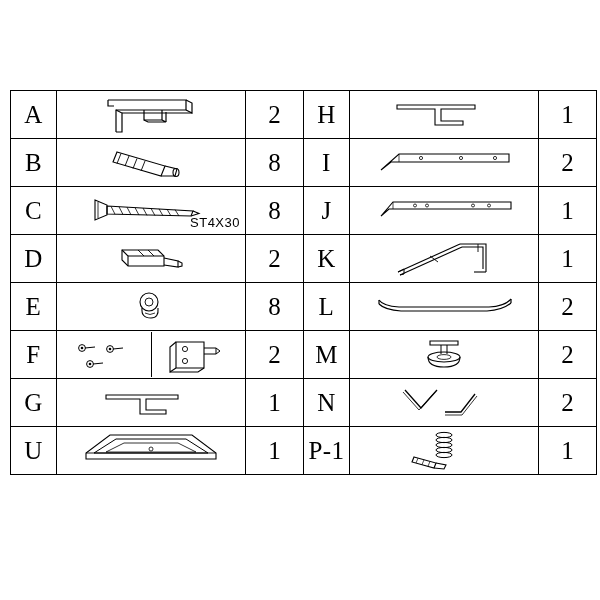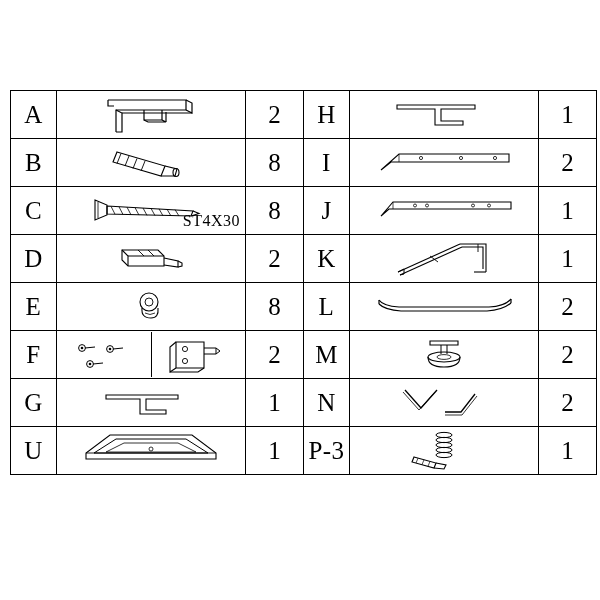--- a/index.html
+++ b/index.html
@@ -59,22 +59,22 @@
     display: block;
     position: absolute;
     left: 50%;
     top: 50%;
     transform: translate(-50%, -50%);
   }
   .pic-label {
     position: absolute;
     right: 5px;
     bottom: 3px;
-    font-size: 16px;
-    font-family: Liberation Serif, serif;
+    font-size: 13px;
+    font-family: Liberation Sans, sans-serif;
     letter-spacing: 0.5px;
   }
   .split-wrap {
     display: flex;
     width: 100%;
     height: 45px;
   }
   .split-half {
     position: relative;
     flex: 1 1 50%;
@@ -326,21 +326,21 @@
             <svg width="150" height="44" viewBox="0 0 150 44">
               <path d="M34 6 L116 6 L140 24 L140 30 L10 30 L10 24 Z" fill="none" stroke="#000" stroke-width="1.1"></path>
               <path d="M40 10 L110 10 L132 24 L18 24 Z" fill="none" stroke="#000" stroke-width="1"></path>
               <path d="M48 14 L102 14 L120 23 L30 23 Z" fill="none" stroke="#000" stroke-width="0.8"></path>
               <path d="M10 24 L140 24" fill="none" stroke="#000" stroke-width="0.9"></path>
               <circle cx="75" cy="20" r="2" fill="none" stroke="#000" stroke-width="0.8"></circle>
             </svg>
           </span>
         </td>
         <td class="qty">1</td>
-        <td class="letter">P-3</td>
+        <td class="letter">P-1</td>
         <td class="pic">
           <span class="cell-inner">
             <svg width="120" height="44" viewBox="0 0 120 44">
               <ellipse cx="60" cy="6" rx="8" ry="2.6" fill="none" stroke="#000" stroke-width="1"></ellipse>
               <ellipse cx="60" cy="11" rx="8" ry="2.6" fill="none" stroke="#000" stroke-width="1"></ellipse>
               <ellipse cx="60" cy="16" rx="8" ry="2.6" fill="none" stroke="#000" stroke-width="1"></ellipse>
               <ellipse cx="60" cy="21" rx="8" ry="2.6" fill="none" stroke="#000" stroke-width="1"></ellipse>
               <ellipse cx="60" cy="26" rx="8" ry="2.6" fill="none" stroke="#000" stroke-width="1"></ellipse>
               <path d="M30 28 L52 34 L50 39 L28 33 Z" fill="none" stroke="#000" stroke-width="1.1"></path>
               <path d="M52 34 L62 36 L60 40 L50 39" fill="none" stroke="#000" stroke-width="1.1"></path>

